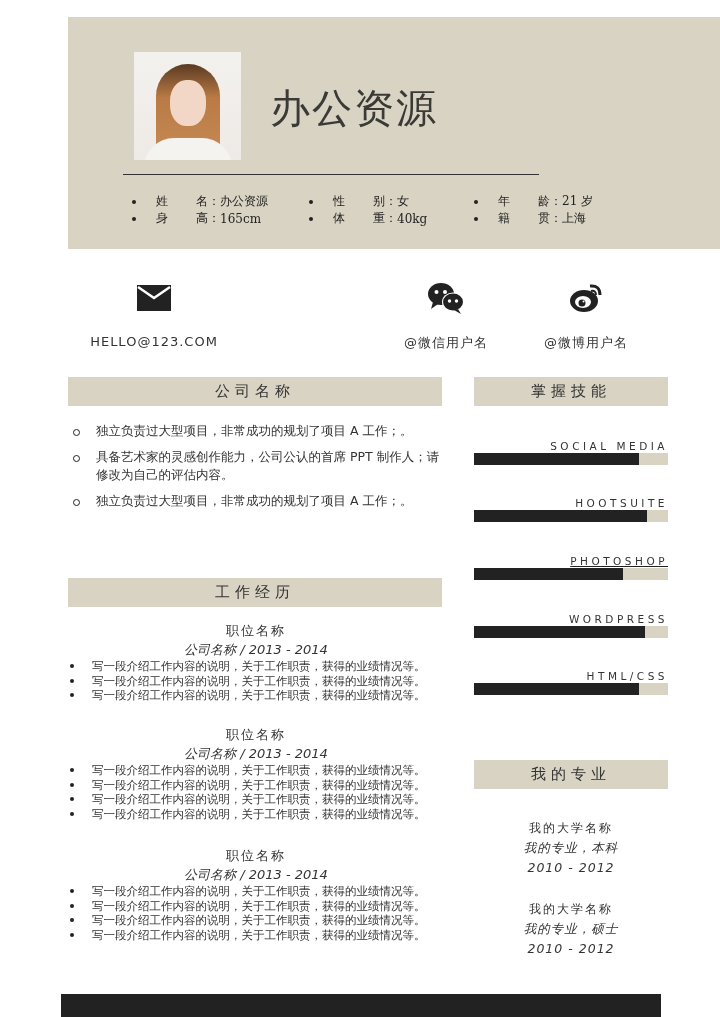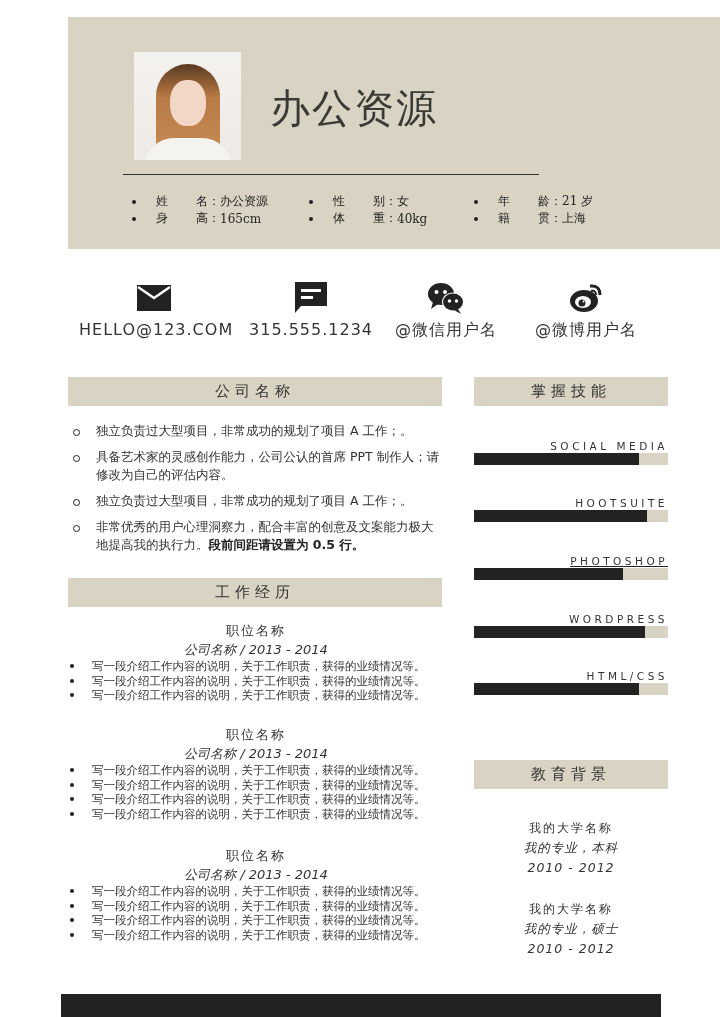--- a/index.html
+++ b/index.html
@@ -18,21 +18,21 @@
   .info-row { display: flex; height: 17px; font-family: "DejaVu Serif", serif; font-size: 12px; color: #222; }
   .info-cell { display: flex; align-items: center; }
   .info-cell .dot { width: 4px; height: 4px; border-radius: 50%; background: #222; margin-right: 20px; margin-left: 4px; }
   .info-cell .k1 { width: 40px; }
   .c1 { width: 177px; } .c2 { width: 165px; } .c3 { width: 130px; }
 
   
   .contacts { position: absolute; left: 68px; top: 280px; width: 600px; height: 70px; }
   .contact { position: absolute; top: 0; width: 150px; text-align: center; }
   .contact .ico { height: 36px; display: flex; justify-content: center; align-items: center; }
-  .contact .txt { margin-top: 4px; font-family: "DejaVu Sans", sans-serif; font-size: 16px; color: #333; letter-spacing: 1px; }
+  .contact .txt { margin-top: 18px; font-family: "DejaVu Sans", sans-serif; font-size: 13px; color: #333; letter-spacing: 1px; }
 
   
   .sec-bar { position: absolute; height: 29px; background: #d9d3c3; text-align: center; line-height: 29px; font-size: 15px; letter-spacing: 5px; color: #333; }
 
   
   .eval-list { position: absolute; left: 68px; top: 422px; width: 376px; list-style: none; }
   .eval-list li { position: relative; padding-left: 28px; font-size: 12.5px; line-height: 18px; color: #333; margin-bottom: 8px; }
   .eval-list li::before { content: ""; position: absolute; left: 5px; top: 7px; width: 5px; height: 5px; border: 1.5px solid #222; border-radius: 50%; }
   .eval-list b { font-weight: bold; color: #222; }
 
@@ -114,30 +114,20 @@
 
 <div class="contacts">
   <div class="contact" style="left:11px;">
     <div class="ico">
       <svg width="34" height="26" viewBox="0 0 34 26">
           <rect x="0" y="0" width="34" height="26" fill="#222"></rect>
           <polyline points="1,2 17,13 33,2" fill="none" stroke="#fff" stroke-width="2.5"></polyline>
         </svg>
     </div>
     <div class="txt">HELLO@123.COM</div>
-  </div>
-  <div class="contact" style="left:168px;">
-    <div class="ico">
-      <svg width="32" height="32" viewBox="0 0 32 32">
-          <path d="M0 0 H32 V24 H6 L0 31 Z" fill="#222"></path>
-          <rect x="6" y="7" width="20" height="3" fill="#fff"></rect>
-          <rect x="6" y="14" width="12" height="3" fill="#fff"></rect>
-        </svg>
-    </div>
-    <div class="txt">315.555.1234</div>
   </div>
   <div class="contact" style="left:303px;">
     <div class="ico">
       <svg width="36" height="32" viewBox="0 0 36 32">
           <ellipse cx="13" cy="12" rx="13" ry="11" fill="#222"></ellipse>
           <path d="M5 20 L3 27 L10 22 Z" fill="#222"></path>
           <circle cx="8.5" cy="10" r="2" fill="#fff"></circle>
           <circle cx="17" cy="10" r="2" fill="#fff"></circle>
           <ellipse cx="25" cy="20" rx="11" ry="9.5" fill="#fff"></ellipse>
           <ellipse cx="25" cy="20" rx="10" ry="8.5" fill="#222"></ellipse>
@@ -161,21 +151,20 @@
     </div>
     <div class="txt">@微博用户名</div>
   </div>
 </div>
 
 <div class="sec-bar" style="left:68px; top:377px; width:374px;">公司名称</div>
 <ul class="eval-list">
   <li><span>独立负责过大型项目，非常成功的规划了项目 A 工作；。</span></li>
   <li><span>具备艺术家的灵感创作能力，公司公认的首席 PPT 制作人；请修改为自己的评估内容。</span></li>
   <li><span>独立负责过大型项目，非常成功的规划了项目 A 工作；。</span></li>
-  <li><span>非常优秀的用户心理洞察力，配合丰富的创意及文案能力极大地提高我的执行力。</span><b>段前间距请设置为 0.5 行。</b></li>
 </ul>
 
 <div class="sec-bar" style="left:68px; top:578px; width:374px;">工作经历</div>
 
 <div class="job" style="top:621px;">
   <div class="title">职位名称</div>
   <div class="company">公司名称 / 2013 - 2014</div>
   <ul>
     <li>写一段介绍工作内容的说明，关于工作职责，获得的业绩情况等。</li>
     <li>写一段介绍工作内容的说明，关于工作职责，获得的业绩情况等。</li>
@@ -231,21 +220,21 @@
       <div class="fill" style="width:88%;"></div>
     </div>
 </div>
 <div class="skill" style="top:669px;">
   <div class="label">HTML/CSS</div>
   <div class="track">
       <div class="fill" style="width:85%;"></div>
     </div>
 </div>
 
-<div class="sec-bar" style="left:474px; top:760px; width:194px;">教育背景</div>
+<div class="sec-bar" style="left:474px; top:760px; width:194px;">我的专业</div>
 <div class="edu" style="top:818px;">
   <div class="school">我的大学名称</div>
   <div class="major">我的专业，本科</div>
   <div class="years">2010 - 2012</div>
 </div>
 <div class="edu" style="top:899px;">
   <div class="school">我的大学名称</div>
   <div class="major">我的专业，硕士</div>
   <div class="years">2010 - 2012</div>
 </div>

